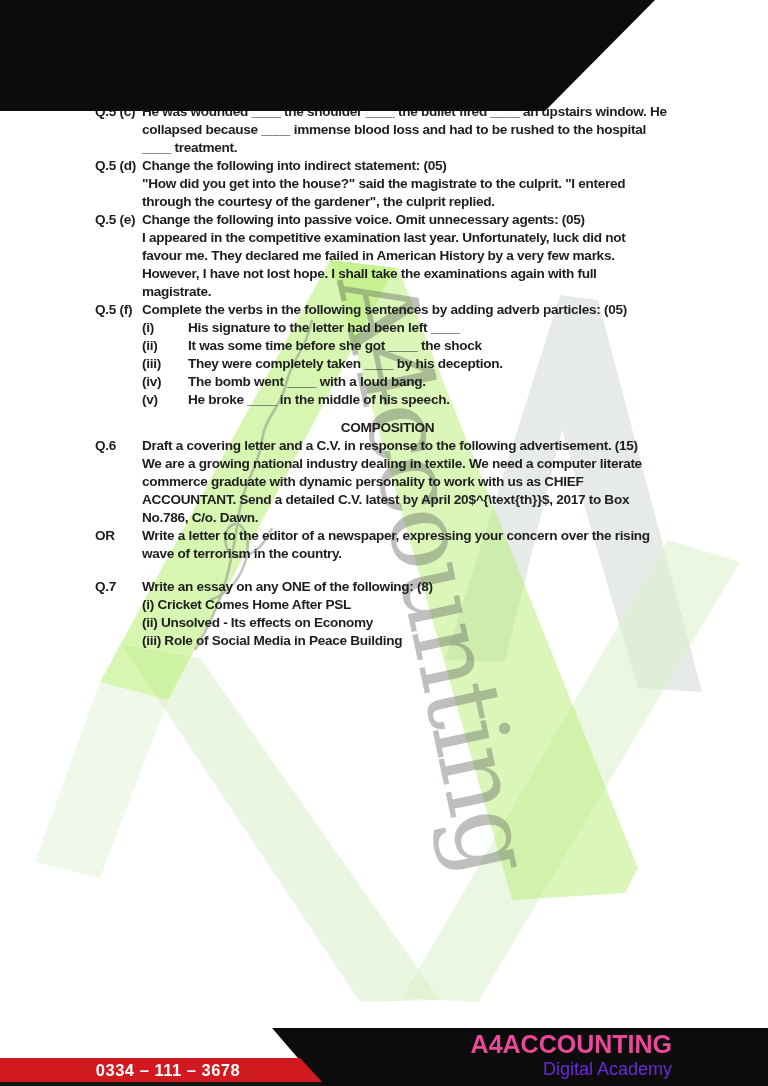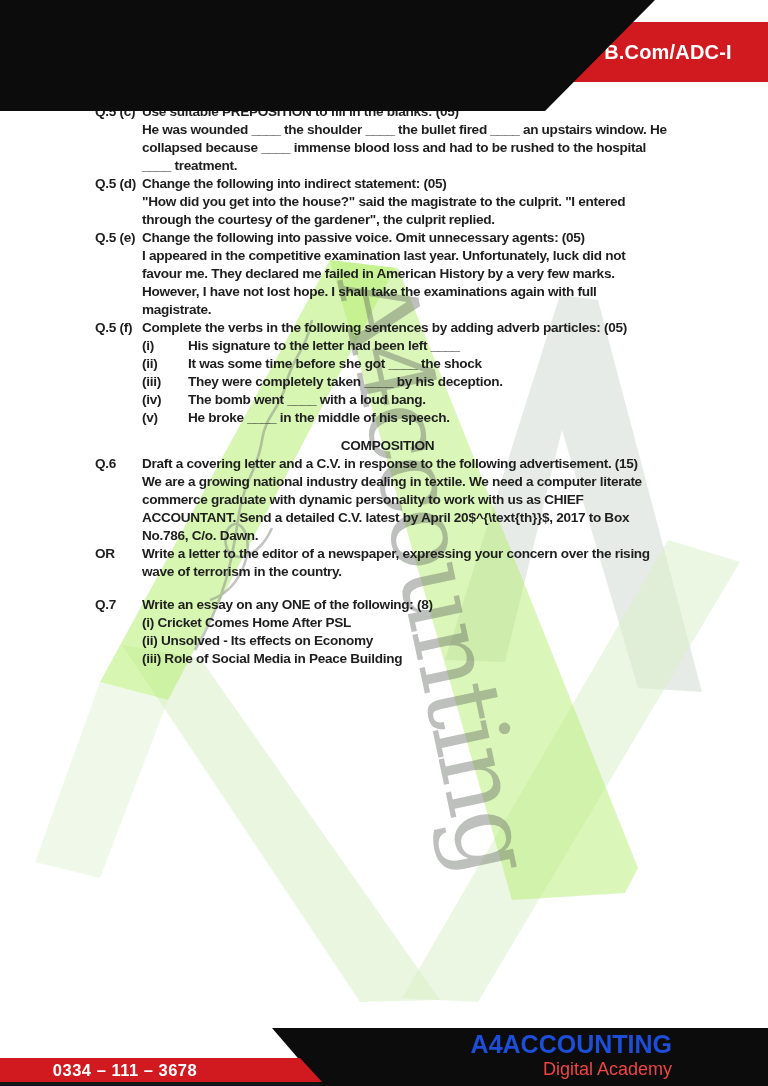--- a/index.html
+++ b/index.html
@@ -31,32 +31,32 @@
   }
   
   .ftr-black{
     position:absolute;left:0;top:1028px;width:768px;height:58px;background:#0c0c0c;z-index:3;
     clip-path:polygon(272px 0,768px 0,768px 58px,322px 58px);
   }
   .ftr-strip{position:absolute;left:0;top:1082px;width:768px;height:4px;background:#151515;z-index:2;}
   .ftr-red{
     position:absolute;left:0;top:1058px;width:330px;height:24px;background:#d11a1f;z-index:4;
     clip-path:polygon(0 0,300px 0,322px 24px,0 24px);
-    display:flex;align-items:center;
+    display:flex;align-items:center;padding-left:43px;
   }
   .ftr-phone{
     color:#ffffff;font-weight:bold;font-size:16.5px;letter-spacing:.5px;
     width:250px;text-align:center;white-space:nowrap;
   }
   .ftr-brand{
-    position:absolute;top:1031px;right:96px;color:#1d4ed8;font-weight:bold;
+    position:absolute;top:1031px;right:96px;color:#ec4899;font-weight:bold;
     font-size:25px;line-height:27px;z-index:5;white-space:nowrap;
   }
   .ftr-tag{
-    position:absolute;top:1059px;right:96px;color:#ef4444;font-weight:normal;
+    position:absolute;top:1059px;right:96px;color:#6d28d9;font-weight:normal;
     font-size:18px;line-height:20px;z-index:5;white-space:nowrap;
   }
   
   .wm{position:absolute;left:0;top:0;width:768px;height:1086px;z-index:1;pointer-events:none;}
   
   .doc{
     position:absolute;left:95px;top:103px;width:610px;z-index:2;
     color:#1e1e1e;font-size:13.6px;font-weight:700;line-height:18px;letter-spacing:-0.3px;
   }
   .q-row{display:flex;}
@@ -88,32 +88,28 @@
     <polygon points="330,260 398,268 638,868 625,893 512,900" fill="#b5ee71" opacity="0.5"></polygon>
 
     <text x="427" y="573" transform="rotate(78 427 573)" text-anchor="middle" dominant-baseline="middle" font-family="DejaVu Serif, serif" font-size="104" letter-spacing="-5" fill="#5f645f" opacity="0.40">A4ccounting</text>
 
     <path d="M195 650 C 225 600 232 560 238 520 C 244 478 258 470 262 440
              C 266 414 280 410 286 384 C 292 358 306 350 312 320
              M210 600 C 240 590 252 555 246 535 C 240 515 222 525 226 545
              C 230 565 258 560 272 528" fill="none" stroke="#878c87" stroke-width="2.6" opacity="0.5"></path>
   </svg>
 
-  <div class="hdr-red">
-    <span class="hdr-badge">B.Com/ADC-I</span>
-  </div>
   <div class="hdr-black"></div>
   <div class="hdr-title">ENGLISH</div>
   <div class="hdr-sub">Unsolved Past Papers</div>
 
   <main class="doc">
       <div class="q-row">
         <div class="q-label">Q.5 (c)</div>
         <div class="q-lines">
-          <div class="line">Use suitable PREPOSITION to fill in the blanks: (05)</div>
           <div class="line">He was wounded ____ the shoulder ____ the bullet fired ____ an upstairs window. He</div>
           <div class="line">collapsed because ____ immense blood loss and had to be rushed to the hospital</div>
           <div class="line">____ treatment.</div>
         </div>
       </div>
       <div class="q-row">
         <div class="q-label">Q.5 (d)</div>
         <div class="q-lines">
           <div class="line">Change the following into indirect statement: (05)</div>
           <div class="line">"How did you get into the house?" said the magistrate to the culprit. "I entered</div>

